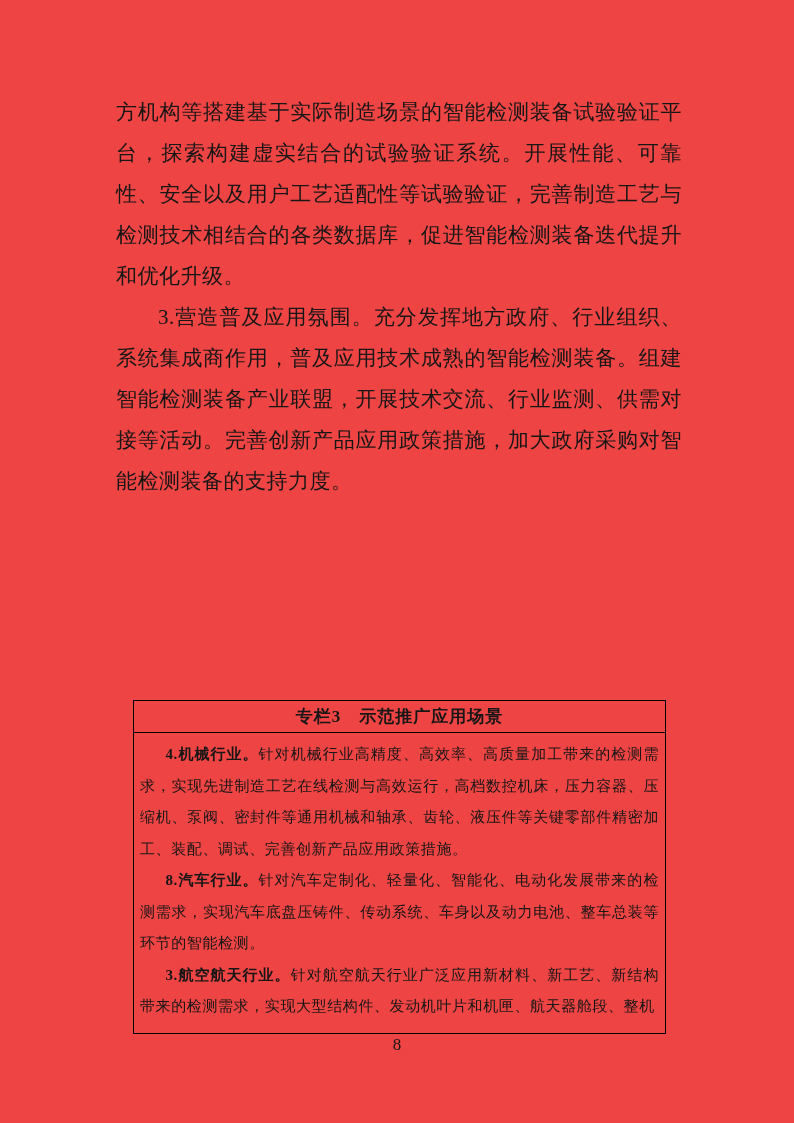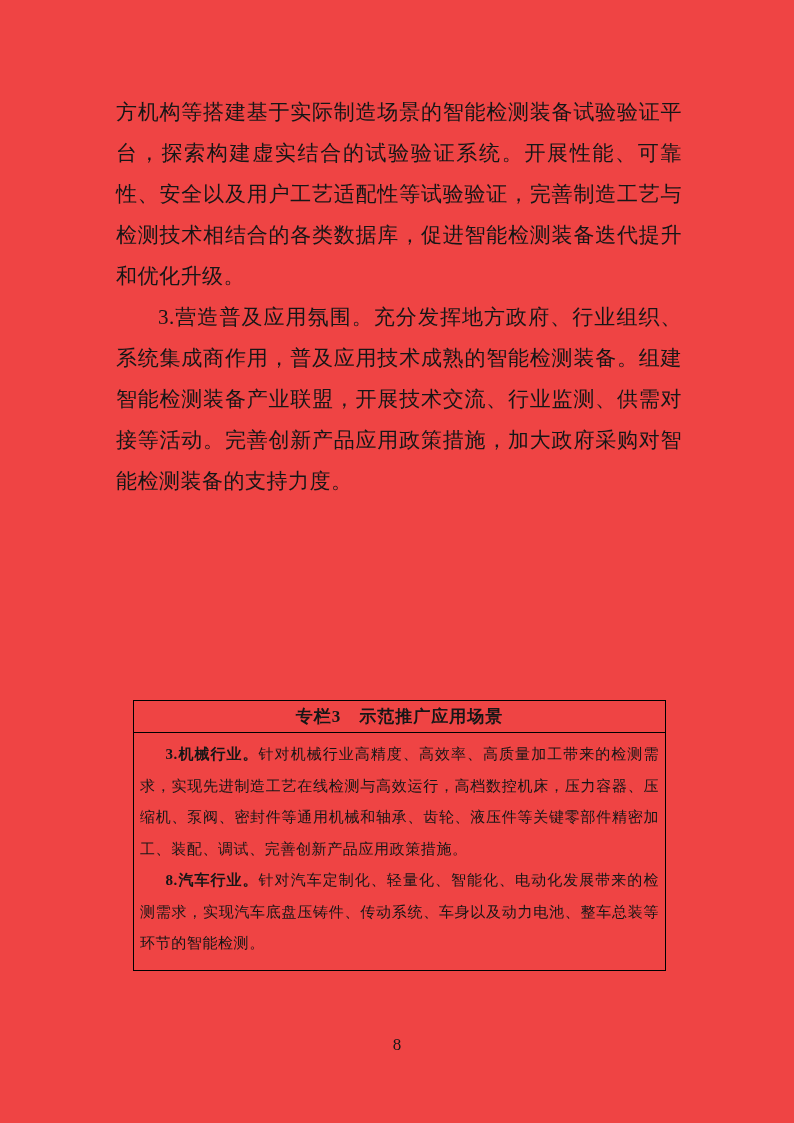--- a/index.html
+++ b/index.html
@@ -90,23 +90,26 @@
     <p>方机构等搭建基于实际制造场景的智能检测装备试验验证平台，探索构建虚实结合的试验验证系统。开展性能、可靠性、安全以及用户工艺适配性等试验验证，完善制造工艺与检测技术相结合的各类数据库，促进智能检测装备迭代提升和优化升级。</p>
     <p class="indent">3.营造普及应用氛围。充分发挥地方政府、行业组织、系统集成商作用，普及应用技术成熟的智能检测装备。组建智能检测装备产业联盟，开展技术交流、行业监测、供需对接等活动。完善创新产品应用政策措施，加大政府采购对智能检测装备的支持力度。</p>
   </div>
 
   <div class="column-box">
     <div class="box-header">
       <span>专栏3　示范推广应用场景</span>
     </div>
     <div class="box-body">
       <p>
-        <span class="item-label">3.机械行业。</span><span>针对机械行业高精度、高效率、高质量加工带来的检测需求，实现先进制造工艺在线检测与高效运行，高档数控机床，压力容器、压缩机、泵阀、密封件等通用机械和轴承、齿轮、液压件等关键零部件精密加工、装配、调试、完善创新产品应用政策措施。</span>
+        <span class="item-label">4.机械行业。</span><span>针对机械行业高精度、高效率、高质量加工带来的检测需求，实现先进制造工艺在线检测与高效运行，高档数控机床，压力容器、压缩机、泵阀、密封件等通用机械和轴承、齿轮、液压件等关键零部件精密加工、装配、调试、完善创新产品应用政策措施。</span>
       </p>
       <p>
         <span class="item-label">8.汽车行业。</span><span>针对汽车定制化、轻量化、智能化、电动化发展带来的检测需求，实现汽车底盘压铸件、传动系统、车身以及动力电池、整车总装等环节的智能检测。</span>
+      </p>
+      <p>
+        <span class="item-label">3.航空航天行业。</span><span>针对航空航天行业广泛应用新材料、新工艺、新结构带来的检测需求，实现大型结构件、发动机叶片和机匣、航天器舱段、整机</span>
       </p>
     </div>
   </div>
 
   <div class="page-number">8</div>
 
 </div>
 
 </body></html>

